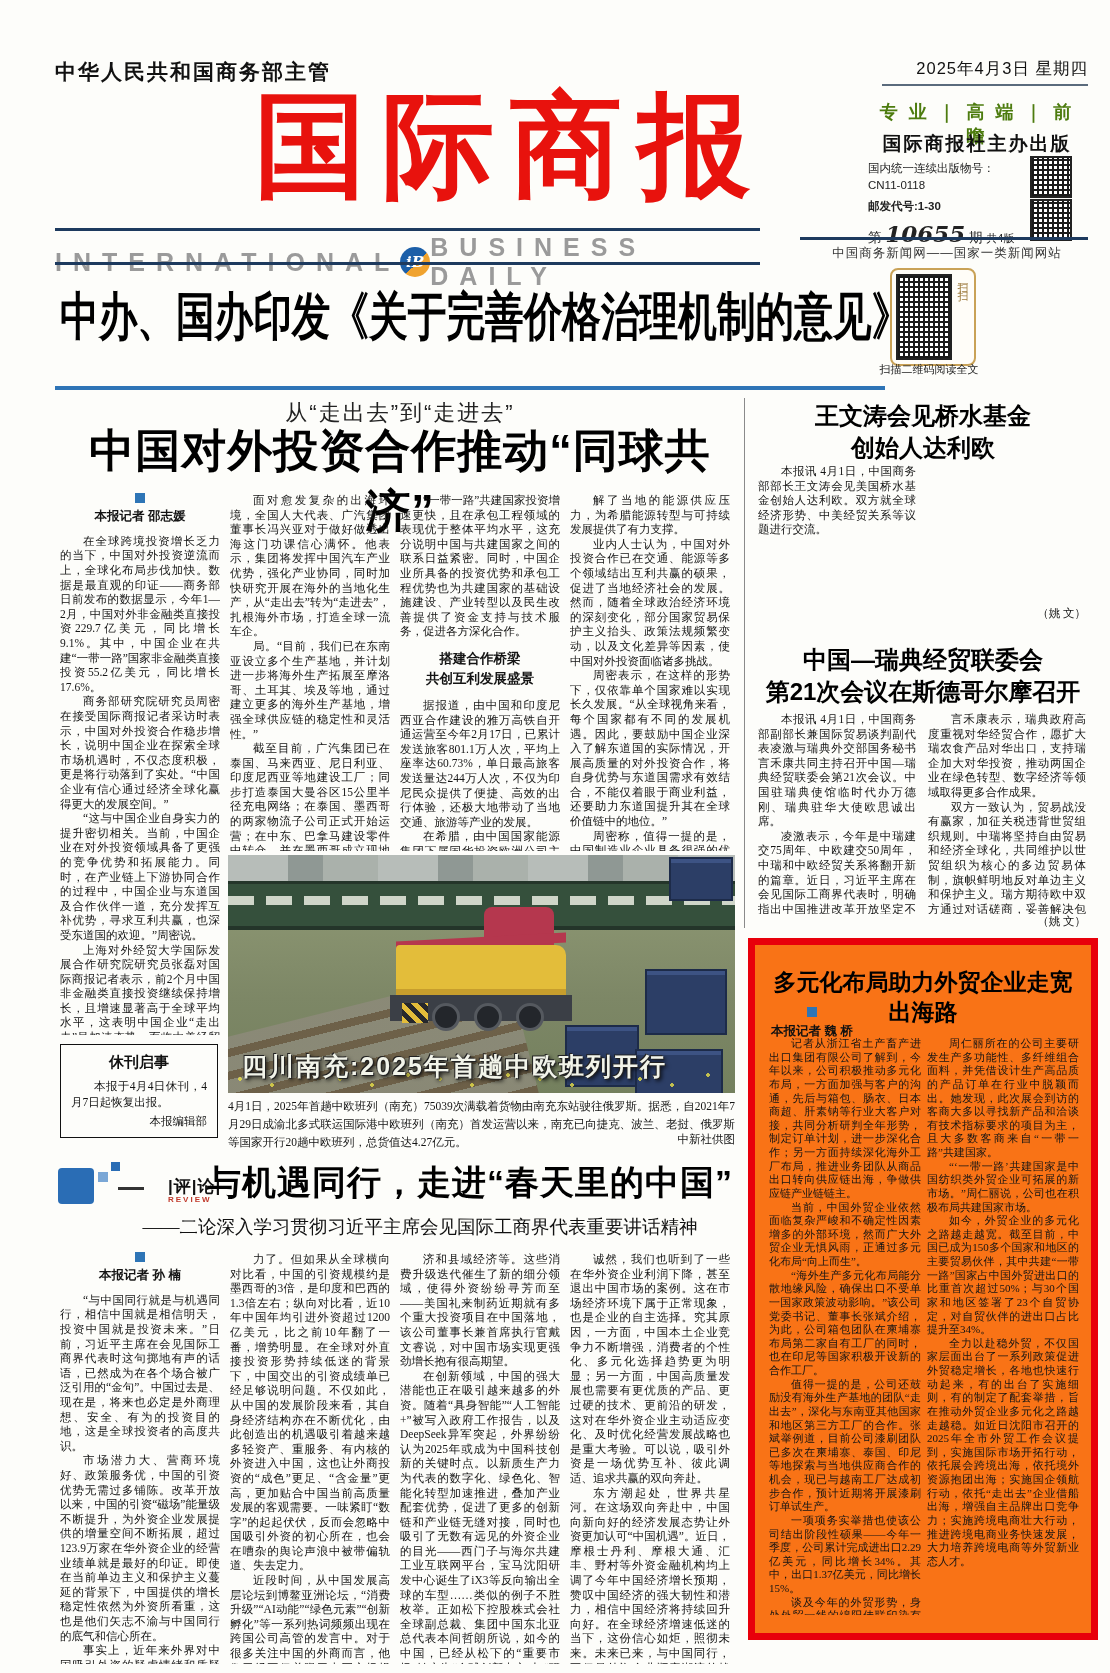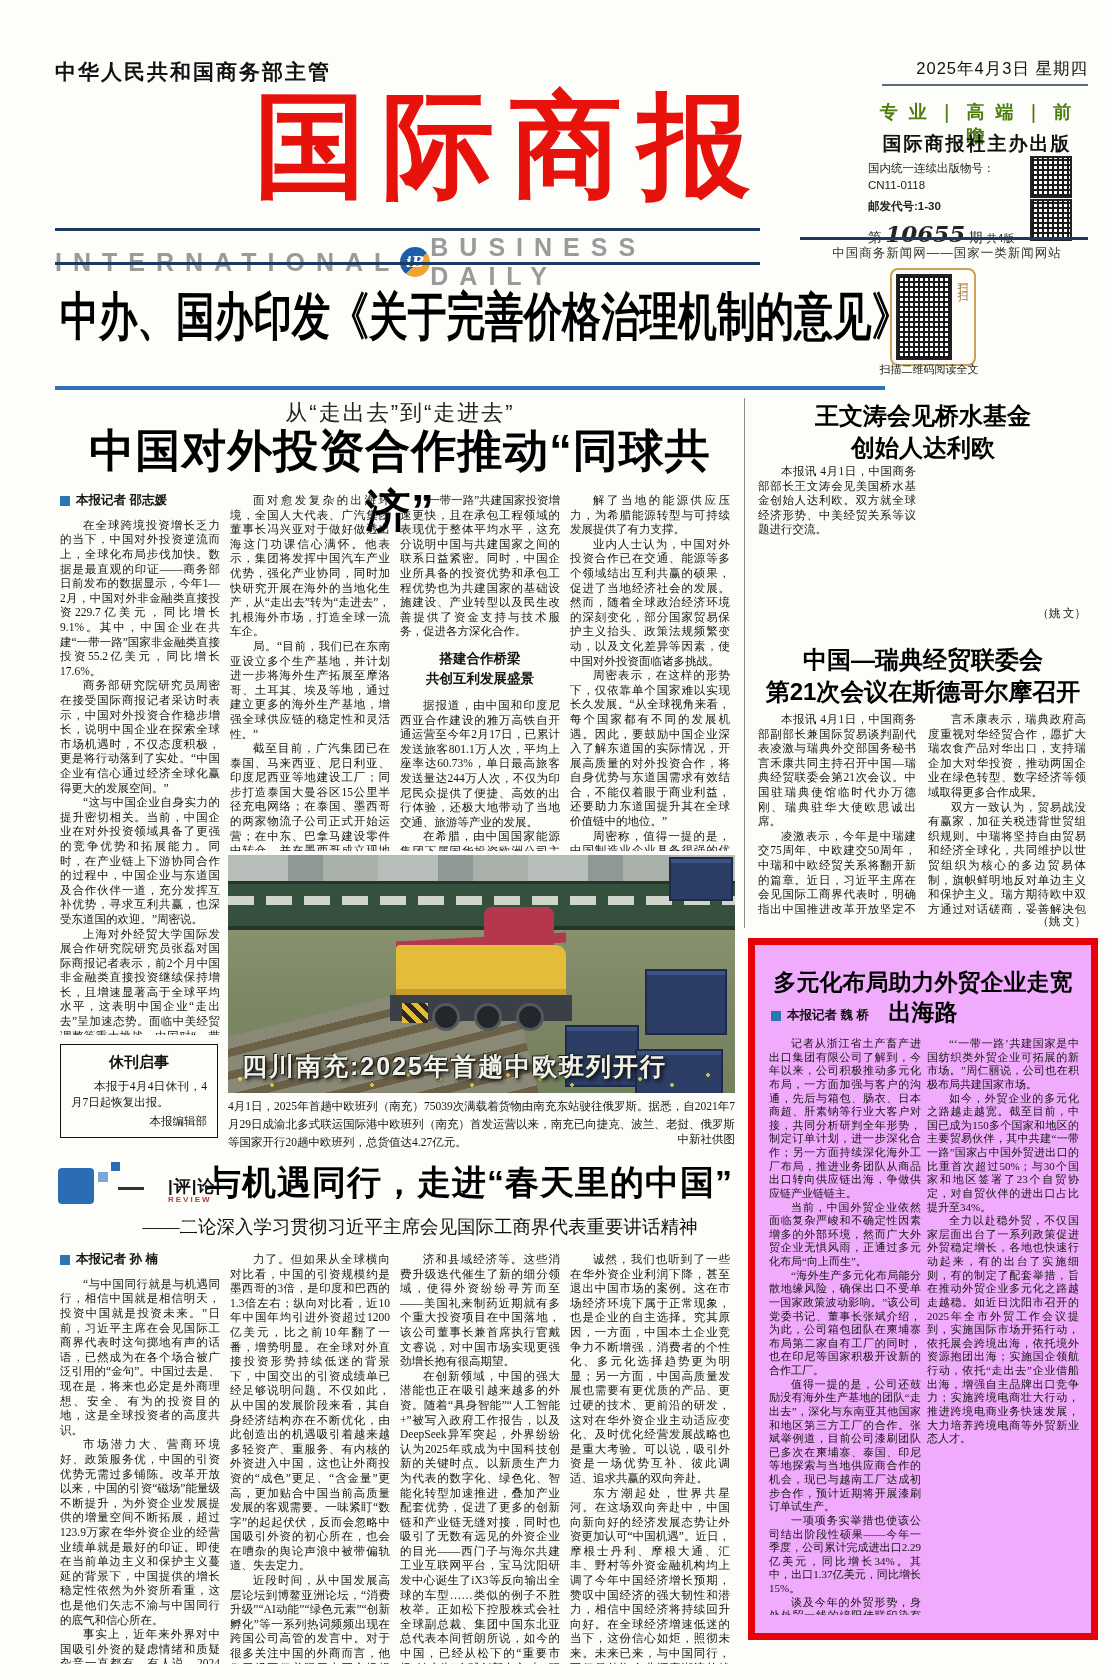--- a/index.html
+++ b/index.html
@@ -37,21 +37,21 @@
   .scan-label{writing-mode:vertical-rl;font-size:11px;color:#9c7a3c;letter-spacing:4px;margin-left:3px;}
   .scan-caption{font-size:11px;text-align:center;color:#222;}
   .blue-rule{background:#2e74b6;}
   
   .kicker{font-size:22px;text-align:center;letter-spacing:2px;color:#222;}
   .main-headline{font-size:45px;font-weight:900;text-align:center;letter-spacing:1px;color:#000;}
   .col{position:absolute;width:160px;overflow:hidden;text-align:justify;
        font-family:"Liberation Serif",serif;font-size:11.5px;line-height:1.27;color:#141414;}
   .col p{margin:0;text-indent:2em;}
   .byline{font-family:"Liberation Sans",sans-serif;font-weight:bold;font-size:12.5px;
-          margin-bottom:9px;text-indent:0;display:flex;align-items:center;gap:6px;}
+          margin-bottom:9px;text-indent:0;display:flex;align-items:center;gap:6px;flex-direction:column;}
   .byline-marker{width:10px;height:10px;background:#2e75b6;flex:0 0 auto;}
   .subhead{font-family:"Liberation Sans",sans-serif;font-weight:bold;font-size:13.5px;
            text-align:center;white-space:pre-line;margin:10px 0;line-height:1.45;text-indent:0;}
   .rtitle{font-weight:900;font-size:24px;text-align:center;white-space:pre-line;line-height:1.32;color:#000;}
   .signoff{position:absolute;width:158px;text-align:right;font-family:"Liberation Serif",serif;
            font-size:11.5px;color:#141414;}
   .vrule{background:#8a8a8a;width:1px;}
   
   .notice{border:1.5px solid #111;padding:8px 10px;font-family:"Liberation Serif",serif;}
   .notice-title{font-family:"Liberation Sans",sans-serif;font-weight:bold;font-size:15px;text-align:center;margin-bottom:6px;}
@@ -90,21 +90,21 @@
   .rev-logo{display:flex;align-items:flex-end;gap:24px;}
   .rev-icon{width:36px;height:36px;background:#2a6db5;border-radius:4px;position:relative;}
   .rev-icon:before{content:"";position:absolute;right:-14px;top:4px;width:10px;height:10px;background:#7aa7d6;}
   .rev-icon:after{content:"";position:absolute;right:-26px;top:-6px;width:9px;height:9px;background:#2a6db5;}
   .rev-dash{width:26px;height:3px;background:#333;margin-bottom:14px;}
   .rev-text{font-size:17px;font-weight:bold;letter-spacing:1px;line-height:1;}
   .rev-sub{font-size:8px;color:#c0392b;letter-spacing:2px;font-weight:bold;}
   .com-headline{font-size:34px;font-weight:900;text-align:center;letter-spacing:1px;color:#000;}
   .com-subtitle{font-family:"Liberation Serif",serif;font-size:18.5px;text-align:center;color:#111;}
   
-  .redbox{border:7px solid #e8000b;background:#f0abfc;}
+  .redbox{border:7px solid #e8000b;background:#f97316;}
   .redbox .rtitle{font-size:23px;}
   .rb-col{width:152px;font-size:11px;line-height:1.24;}
 </style>
 </head>
 <body>
 
 <div class="page">
 
   <div class="abs supervisor" style="left:55px;top:58px;">中华人民共和国商务部主管</div>
 
@@ -284,19 +284,20 @@
     </div>
     <div class="col rb-col" style="left:14px;top:92px;height:578px;">
         <p>记者从浙江省土产畜产进出口集团有限公司了解到，今年以来，公司积极推动多元化布局，一方面加强与客户的沟通，先后与箱包、肠衣、日本商超、肝素钠等行业大客户对接，共同分析研判全年形势，制定订单计划，进一步深化合作；另一方面持续深化海外工厂布局，推进业务团队从商品出口转向供应链出海，争做供应链产业链链主。</p>
         <p>当前，中国外贸企业依然面临复杂严峻和不确定性因素增多的外部环境，然而广大外贸企业无惧风雨，正通过多元化布局“向上而生”。</p>
         <p>“海外生产多元化布局能分散地缘风险，确保出口不受单一国家政策波动影响。”该公司党委书记、董事长张斌介绍，为此，公司箱包团队在柬埔寨布局第二家自有工厂的同时，也在印尼等国家积极开设新的合作工厂。</p>
         <p>值得一提的是，公司还鼓励没有海外生产基地的团队“走出去”，深化与东南亚其他国家和地区第三方工厂的合作。张斌举例道，目前公司漆刷团队已多次在柬埔寨、泰国、印尼等地探索与当地供应商合作的机会，现已与越南工厂达成初步合作，预计近期将开展漆刷订单试生产。</p>
         <p>一项项务实举措也使该公司结出阶段性硕果——今年一季度，公司累计完成进出口2.29亿美元，同比增长34%。其中，出口1.37亿美元，同比增长15%。</p>
         <p>谈及今年的外贸形势，身处外贸一线的绵阳佳联印染有限责任公司营销总监周仁丽深有感触。前不久，她参加了2025中国国际纺织面料及辅料（春夏）博览会，这是全球纺织行业最具影响力的展会之一。让她感到惊讶的是，到访展位的客商比去年同期</p>
       </div>
     <div class="col rb-col" style="left:172px;top:92px;height:578px;">
+        <p>周仁丽所在的公司主要研发生产多功能性、多纤维组合面料，并凭借设计生产高品质的产品订单在行业中脱颖而出。她发现，此次展会到访的客商大多以寻找新产品和洽谈有技术指标要求的项目为主，且大多数客商来自“一带一路”共建国家。</p>
         <p>“‘一带一路’共建国家是中国纺织类外贸企业可拓展的新市场。”周仁丽说，公司也在积极布局共建国家市场。</p>
         <p>如今，外贸企业的多元化之路越走越宽。截至目前，中国已成为150多个国家和地区的主要贸易伙伴，其中共建“一带一路”国家占中国外贸进出口的比重首次超过50%；与30个国家和地区签署了23个自贸协定，对自贸伙伴的进出口占比提升至34%。</p>
         <p>全力以赴稳外贸，不仅国家层面出台了一系列政策促进外贸稳定增长，各地也快速行动起来，有的出台了实施细则，有的制定了配套举措，旨在推动外贸企业多元化之路越走越稳。如近日沈阳市召开的2025年全市外贸工作会议提到，实施国际市场开拓行动，依托展会跨境出海，依托境外资源抱团出海；实施国企领航行动，依托“走出去”企业借船出海，增强自主品牌出口竞争力；实施跨境电商壮大行动，推进跨境电商业务快速发展，大力培养跨境电商等外贸新业态人才。</p>
       </div>
   </div>
 
 </div>
 
 </body></html>

